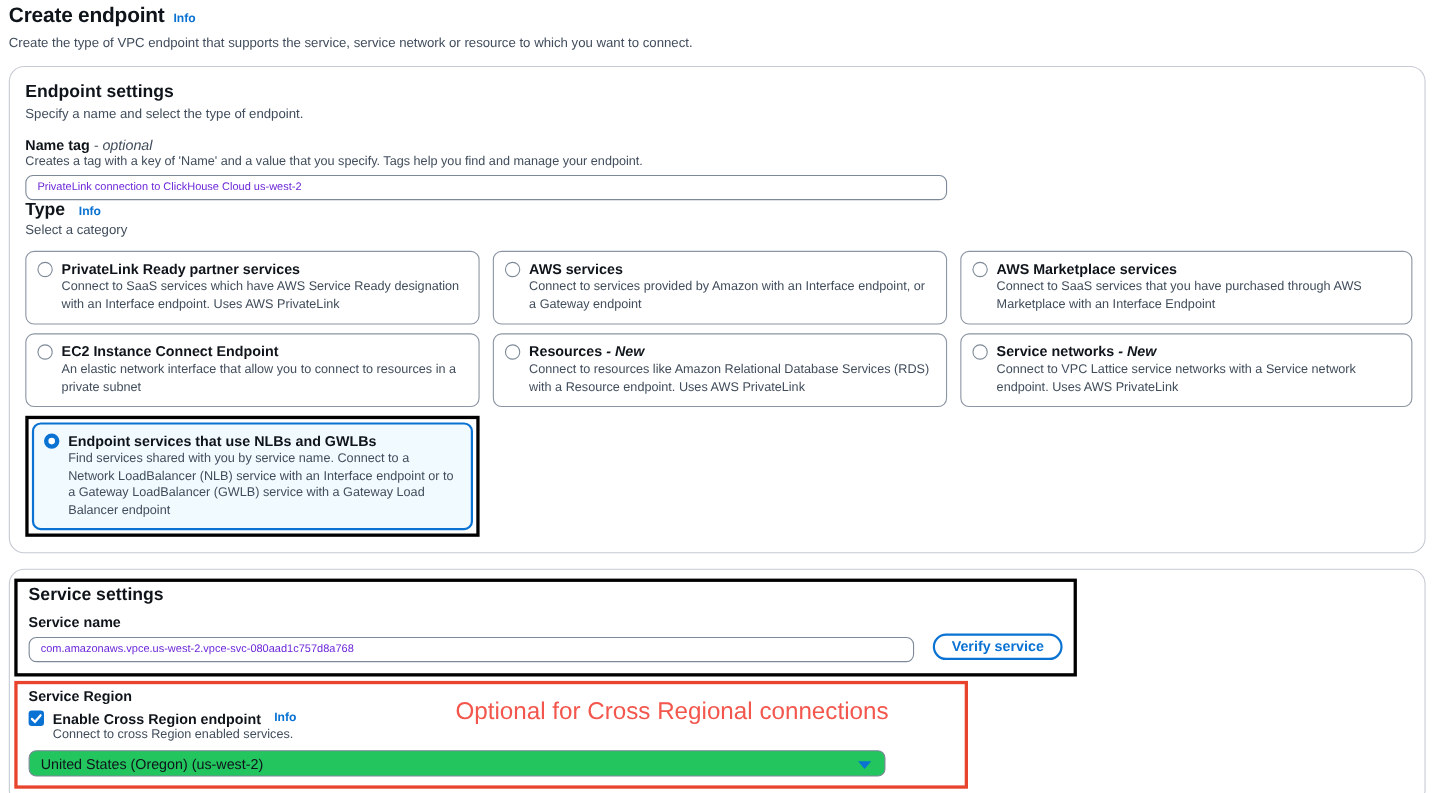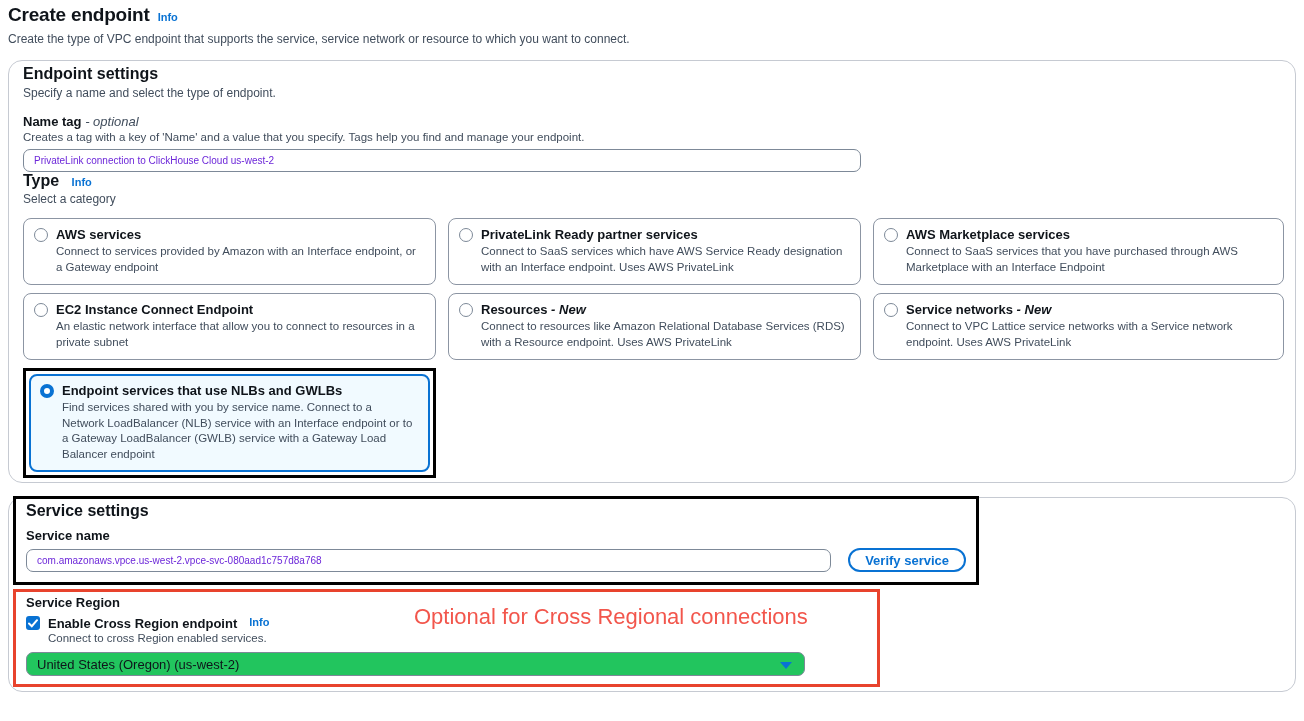--- a/index.html
+++ b/index.html
@@ -7,21 +7,21 @@
               font-family:"Liberation Sans", sans-serif; color:#0f141a; }
   .page { padding:4px 8px; }
 
   
   .page-header h1 { font-size:19px; font-weight:700; display:inline; letter-spacing:-0.2px; }
   .info-link { color:#0972d3; font-size:11px; font-weight:700; margin-left:8px; cursor:pointer; }
   .page-desc { font-size:12px; color:#414d5c; margin-top:6px; }
 
   
   .card { border:1px solid #c6cad2; border-radius:14px; background:#fff;
-          margin-top:14px; padding:4px 14px; }
+          margin-top:14px; padding:14px 14px; }
   .card h2 { font-size:16px; font-weight:700; }
   .card-desc { font-size:12px; color:#414d5c; margin-top:3px; }
 
   
   .field-label { font-size:13px; font-weight:700; margin-top:14px; }
   .optional { font-weight:400; font-style:italic; color:#414d5c; }
   .field-help { font-size:11.5px; color:#414d5c; margin-top:2px; }
   .text-input { display:flex; align-items:center; width:838px; height:23px;
                 border:1px solid #7d8998; border-radius:7px; background:#fff;
                 font-size:10px; padding:0 10px; color:#6d28d9; margin-top:6px; }
@@ -45,21 +45,21 @@
 
   
   .black-box-svc { border:3px solid #000; width:966px; margin:-6px 0 0 -10px;
                    padding:3px 10px 10px 10px; }
   .red-box { border:3px solid #e8432d; width:867px; margin:4px 0 0 -10px;
              padding:3px 10px 8px 10px; position:relative; }
   .red-note { position:absolute; left:398px; top:12px; font-size:22px;
               color:#f2564c; white-space:nowrap; }
 
   
-  .svc-row { display:flex; align-items:flex-end; gap:17px; }
+  .svc-row { display:flex; align-items:center; gap:17px; }
   .verify-btn { height:24px; padding:0 15px; border:2px solid #0972d3; border-radius:14px;
                 background:#fff; color:#0972d3; font-size:13px; font-weight:700;
                 font-family:"Liberation Sans", sans-serif; cursor:pointer; white-space:nowrap; }
 
   
   .check-row { display:flex; align-items:flex-start; gap:8px; margin-top:6px; }
   .checkbox { width:14px; height:14px; background:#0972d3; border-radius:3px;
               display:flex; align-items:center; justify-content:center; cursor:pointer; }
   .checkbox svg { display:block; }
   .check-label { font-size:13px; font-weight:700; }
@@ -98,30 +98,30 @@
       <span>Type</span>
       <span class="info-link">Info</span>
     </div>
     <div class="section-help">Select a category</div>
 
     <div class="tiles">
 
       <div class="tile">
         <span class="radio"></span>
         <div>
+          <div class="tile-title">PrivateLink Ready partner services</div>
+          <div class="tile-desc">Connect to SaaS services which have AWS Service Ready designation with an Interface endpoint. Uses AWS PrivateLink</div>
+        </div>
+      </div>
+
+      <div class="tile">
+        <span class="radio"></span>
+        <div>
           <div class="tile-title">AWS services</div>
           <div class="tile-desc">Connect to services provided by Amazon with an Interface endpoint, or a Gateway endpoint</div>
-        </div>
-      </div>
-
-      <div class="tile">
-        <span class="radio"></span>
-        <div>
-          <div class="tile-title">PrivateLink Ready partner services</div>
-          <div class="tile-desc">Connect to SaaS services which have AWS Service Ready designation with an Interface endpoint. Uses AWS PrivateLink</div>
         </div>
       </div>
 
       <div class="tile">
         <span class="radio"></span>
         <div>
           <div class="tile-title">AWS Marketplace services</div>
           <div class="tile-desc">Connect to SaaS services that you have purchased through AWS Marketplace with an Interface Endpoint</div>
         </div>
       </div>

